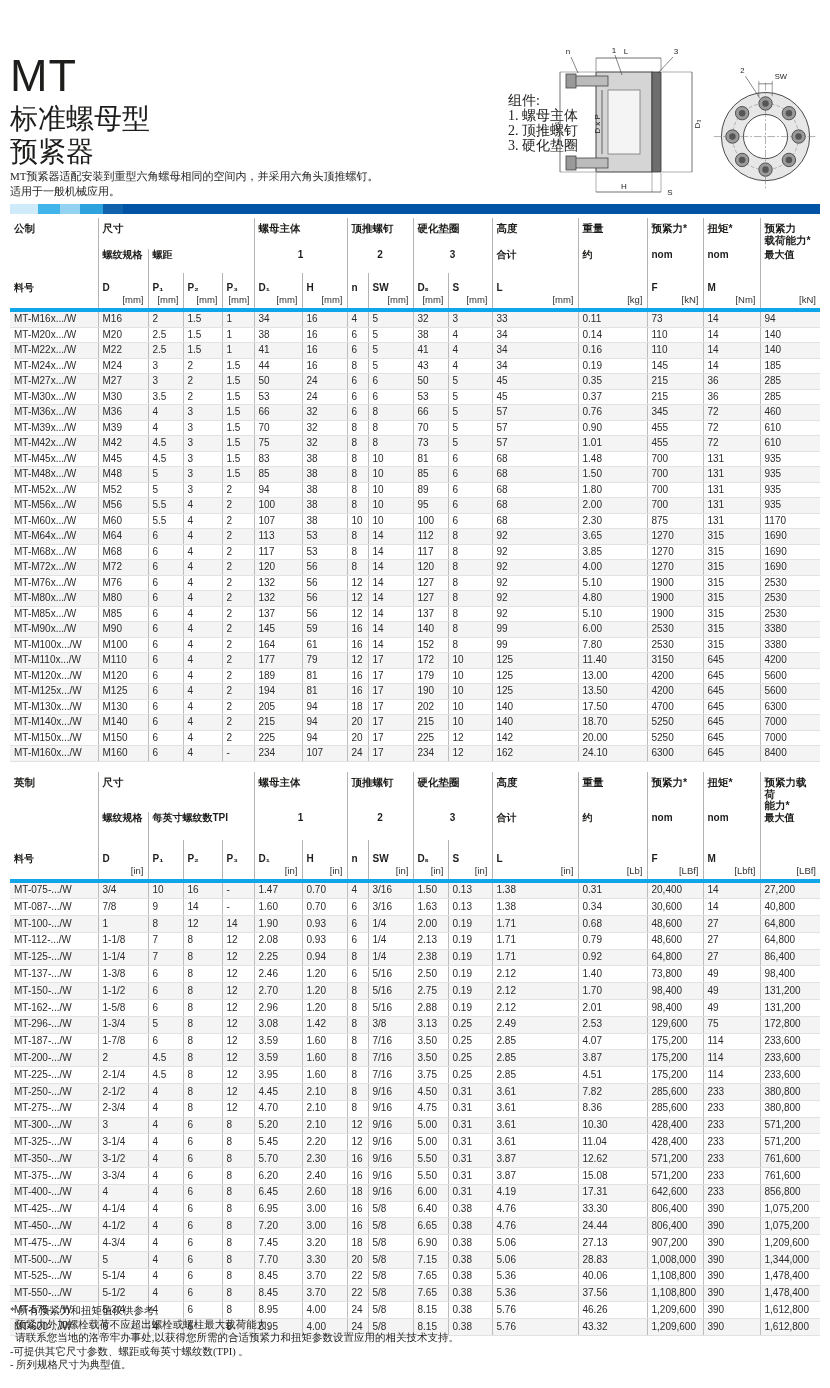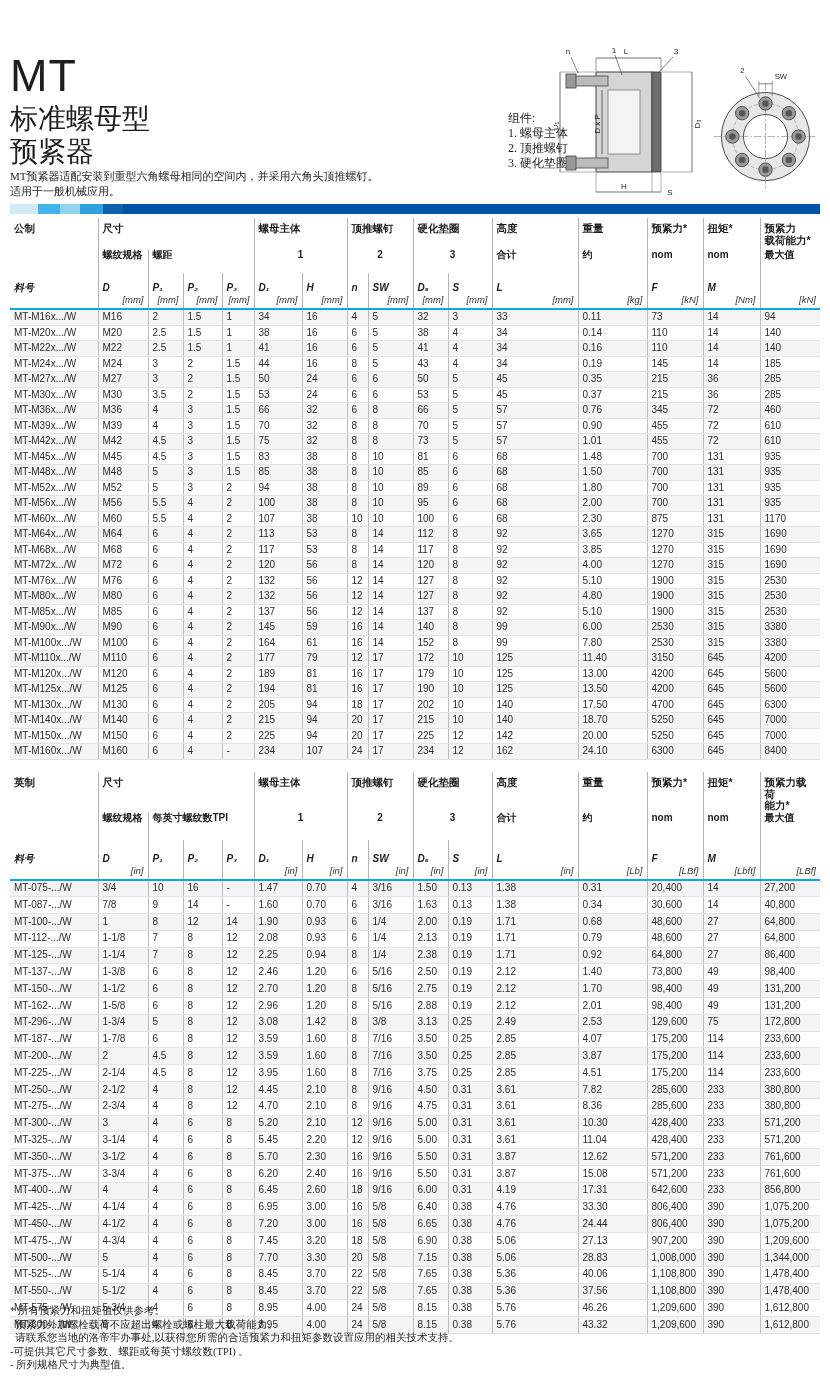--- a/index.html
+++ b/index.html
@@ -3,21 +3,21 @@
 <meta charset="utf-8">
 <style>
   html,body{margin:0;padding:0;background:#fff;}
   body{font-family:"Liberation Sans","DejaVu Sans",sans-serif;color:#1d1d1b;}
   .page{position:relative;width:830px;height:1380px;background:#fff;overflow:hidden;}
 
   
   .title{position:absolute;left:10px;top:52px;font-size:45px;font-weight:300;line-height:48px;letter-spacing:1px;}
   .subtitle{position:absolute;left:10px;top:102px;font-size:28px;font-weight:300;line-height:33px;white-space:pre-line;}
   .desc{position:absolute;left:10px;top:169px;font-size:11px;line-height:15px;font-family:"Liberation Serif","DejaVu Serif",serif;}
-  .components{position:absolute;left:508px;top:93px;font-size:12px;line-height:15px;font-family:"Liberation Serif","DejaVu Serif",serif;margin-top:18px;}
+  .components{position:absolute;left:508px;top:93px;font-size:14px;line-height:15px;font-family:"Liberation Serif","DejaVu Serif",serif;}
   .components .cmp-label{font-weight:normal;}
   svg text{font-family:"Liberation Sans","DejaVu Sans",sans-serif;font-size:8px;fill:#222;}
   .dgm-side{position:absolute;left:554px;top:40px;}
   .dgm-front{position:absolute;left:706px;top:56px;}
 
   
   .accent-bar{position:absolute;left:10px;top:204px;width:810px;height:10px;display:flex;}
   .accent-bar div{height:100%;}
   .accent-bar .main{flex:1;}
 
@@ -32,21 +32,21 @@
   tr.h1 th{font-size:10.5px;vertical-align:top;padding-top:5px;white-space:pre-line;line-height:11.5px;}
   .tbl1 tr.h1 th{height:26px;}
   .tbl2 tr.h1 th{height:30px;}
   tr.h2 th{font-size:10px;vertical-align:top;line-height:11px;}
   .tbl1 tr.h2 th{height:24px;}
   .tbl2 tr.h2 th{height:28px;}
   tr.h2 th.c{text-align:center;}
   tr.h3 th{vertical-align:bottom;padding-bottom:3px;}
   .tbl1 tr.h3 th{height:32px;}
   .tbl2 tr.h3 th{height:36px;}
-  tr.h3 th{border-bottom:2px solid #0ea5e9;font-style:italic;}
+  tr.h3 th{border-bottom:4px solid #0ea5e9;}
   .sym{font-size:10px;font-weight:bold;line-height:12px;min-height:12px;}
   .unit{font-size:9.5px;font-weight:normal;color:#333;line-height:11px;min-height:11px;text-align:right;}
   td{font-size:10px;color:#2b2b2b;border-left:1px solid #bcbcbc;border-bottom:1px solid #e2e2e2;}
   .tbl1 td{line-height:12.5px;padding:1px 4px;}
   .tbl2 td{line-height:12.8px;padding:1.5px 4px;}
   tbody tr:nth-child(odd){background:#f4f4f4;}
 
   
   .notes{position:absolute;left:10px;top:1304px;font-size:10.5px;line-height:13.5px;font-family:"Liberation Serif","DejaVu Serif",serif;}
   .notes div{white-space:pre-wrap;}

